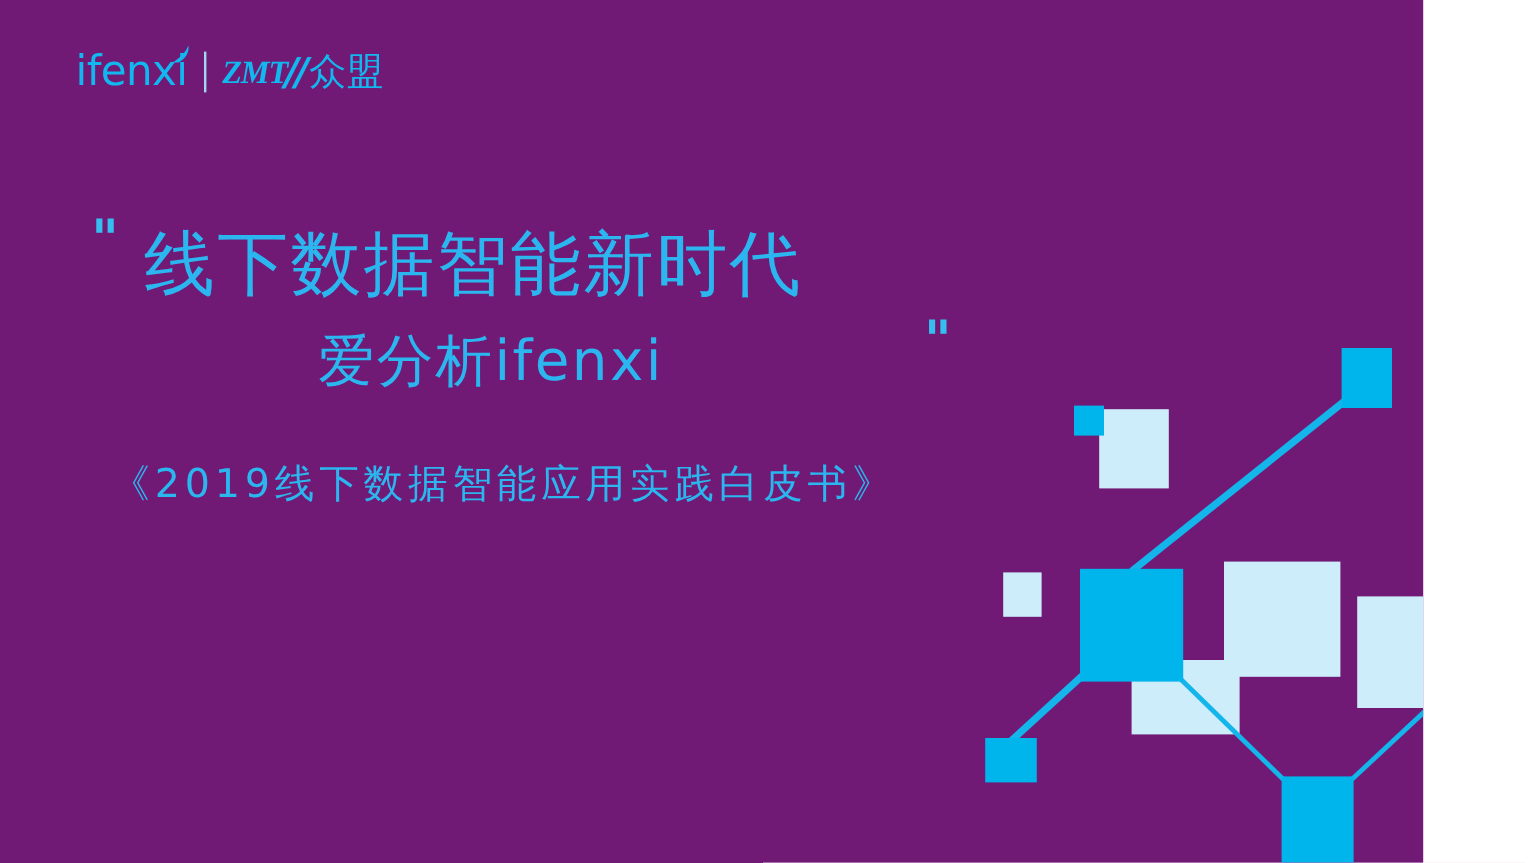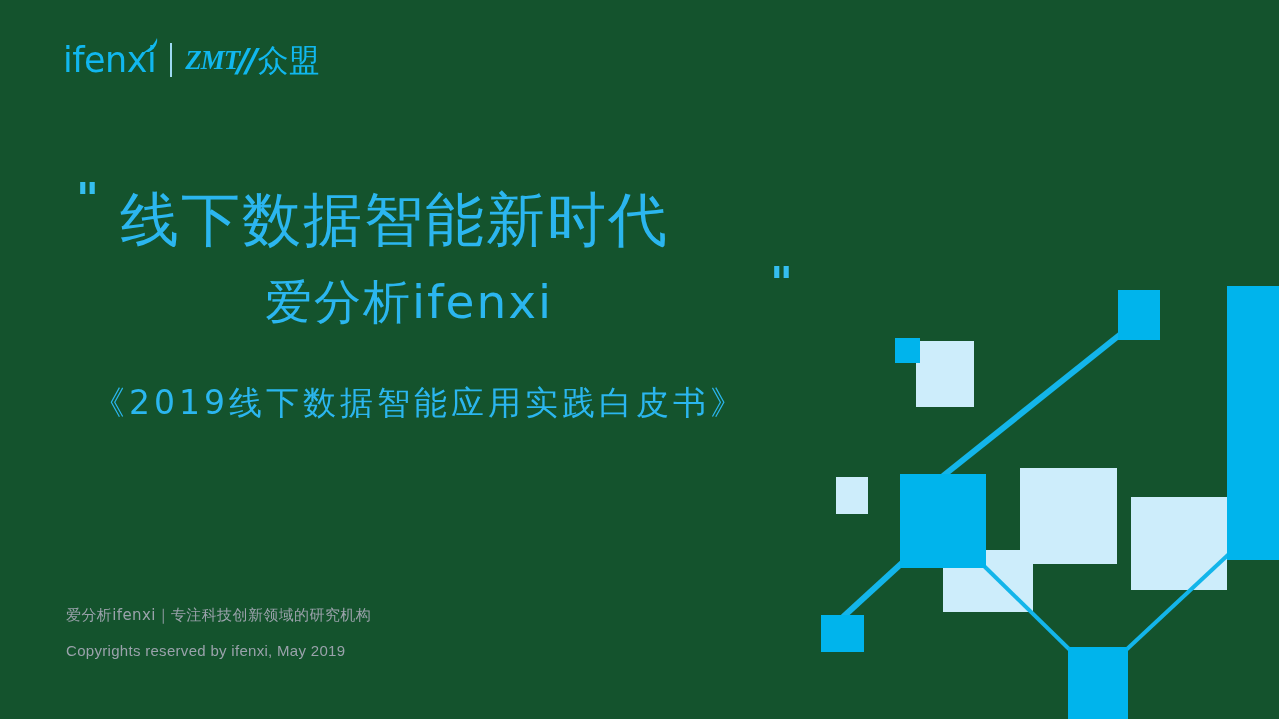--- a/index.html
+++ b/index.html
@@ -5,23 +5,23 @@
   html, body {
     margin: 0;
     padding: 0;
     background: #ffffff;
   }
   body {
     font-family: "Liberation Sans", "DejaVu Sans", sans-serif;
   }
   .slide {
     position: relative;
-    width: 1279px;
+    width: 1186px;
     height: 719px;
-    background: #14532d;
+    background: #701a75;
     overflow: hidden;
   }
 
   
   .logo-bar {
     position: absolute;
     left: 63px;
     top: 36px;
     display: flex;
     align-items: center;
@@ -221,18 +221,14 @@
   </div>
 
   <div class="headline">
     <div class="quote-open">"</div>
     <div class="title-line1">线下数据智能新时代</div>
     <div class="title-line2">爱分析ifenxi</div>
     <div class="quote-close">"</div>
     <div class="subtitle">《2019线下数据智能应用实践白皮书》</div>
   </div>
 
-  <div class="footer">
-    <div class="footer-line1">爱分析ifenxi｜专注科技创新领域的研究机构</div>
-    <div class="footer-line2">Copyrights reserved by ifenxi, May 2019</div>
-  </div>
 
 </div>
 
 </body></html>

